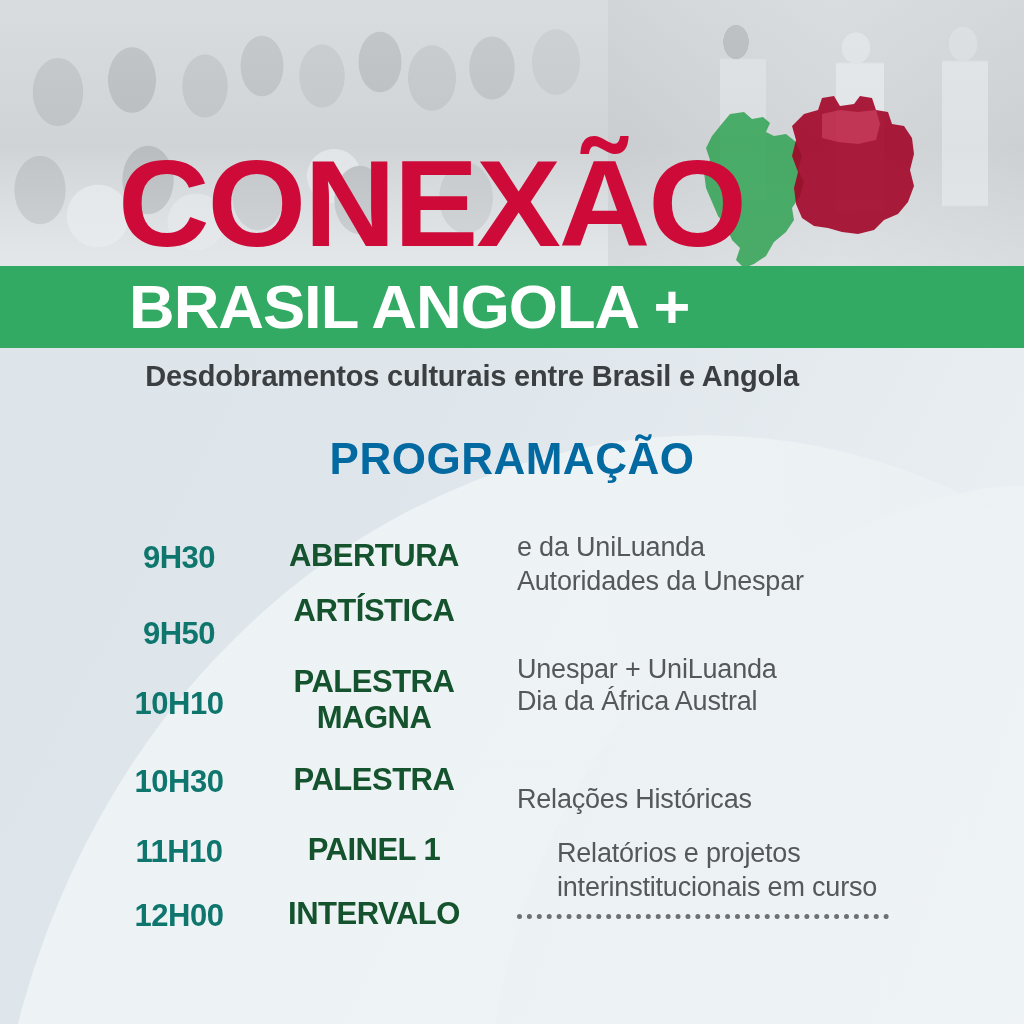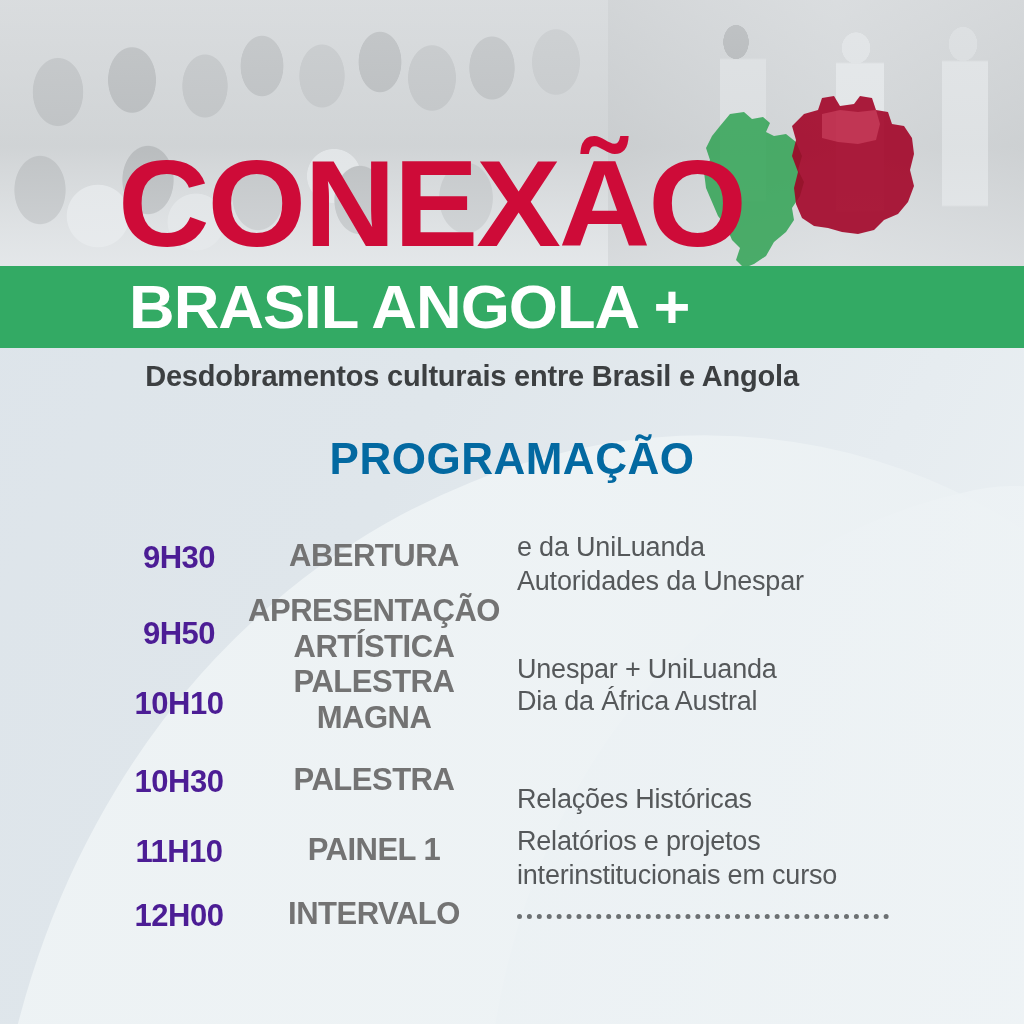--- a/index.html
+++ b/index.html
@@ -199,32 +199,32 @@
     width: 1024px;
     height: 0;
   }
   .cell-time {
     position: absolute;
     left: 104px;
     width: 150px;
     text-align: center;
     font-size: 31px;
     font-weight: 700;
-    color: #4c1d95;
+    color: #0f766e;
     letter-spacing: -.5px;
     white-space: nowrap;
   }
   .cell-title {
     position: absolute;
     left: 248px;
     width: 252px;
     text-align: center;
     font-size: 31px;
     font-weight: 700;
-    color: #737373;
+    color: #14532d;
     line-height: 36px;
     letter-spacing: -.5px;
   }
   .cell-desc {
     position: absolute;
     left: 517px;
     width: 430px;
     text-align: left;
     font-size: 27px;
     font-weight: 400;
@@ -284,21 +284,20 @@
         <div class="cell-time" style="top: 24px;">9H30</div>
         <div class="cell-title" style="top: 22px;">ABERTURA</div>
         <div class="cell-desc" style="top: 14px;">
           <div>e da UniLuanda</div>
           <div>Autoridades da Unespar</div>
         </div>
       </div>
       <div class="row" style="top: 0px;">
         <div class="cell-time" style="top: 100px;">9H50</div>
         <div class="cell-title" style="top: 77px;">
-          <div>APRESENTAÇÃO</div>
           <div>ARTÍSTICA</div>
         </div>
         <div class="cell-desc" style="top: 108px; margin-top: 28px;">
           <div>Unespar + UniLuanda</div>
         </div>
       </div>
       <div class="row" style="top: 0px;">
         <div class="cell-time" style="top: 170px;">10H10</div>
         <div class="cell-title" style="top: 148px;">
           <div>PALESTRA</div>
@@ -311,21 +310,21 @@
       <div class="row" style="top: 0px;">
         <div class="cell-time" style="top: 248px;">10H30</div>
         <div class="cell-title" style="top: 246px;">PALESTRA</div>
         <div class="cell-desc" style="top: 238px; margin-top: 28px;">
           <div>Relações Históricas</div>
         </div>
       </div>
       <div class="row" style="top: 0px;">
         <div class="cell-time" style="top: 318px;">11H10</div>
         <div class="cell-title" style="top: 316px;">PAINEL 1</div>
-        <div class="cell-desc" style="top: 308px;">
+        <div class="cell-desc" style="top: 320px; margin-left: 40px;">
           <div>Relatórios e projetos</div>
           <div>interinstitucionais em curso</div>
         </div>
       </div>
       <div class="row" style="top: 0px;">
         <div class="cell-time" style="top: 382px;">12H00</div>
         <div class="cell-title" style="top: 380px;">INTERVALO</div>
         <div class="dotted" style="top: 398px;"></div>
       </div>
     </div>

